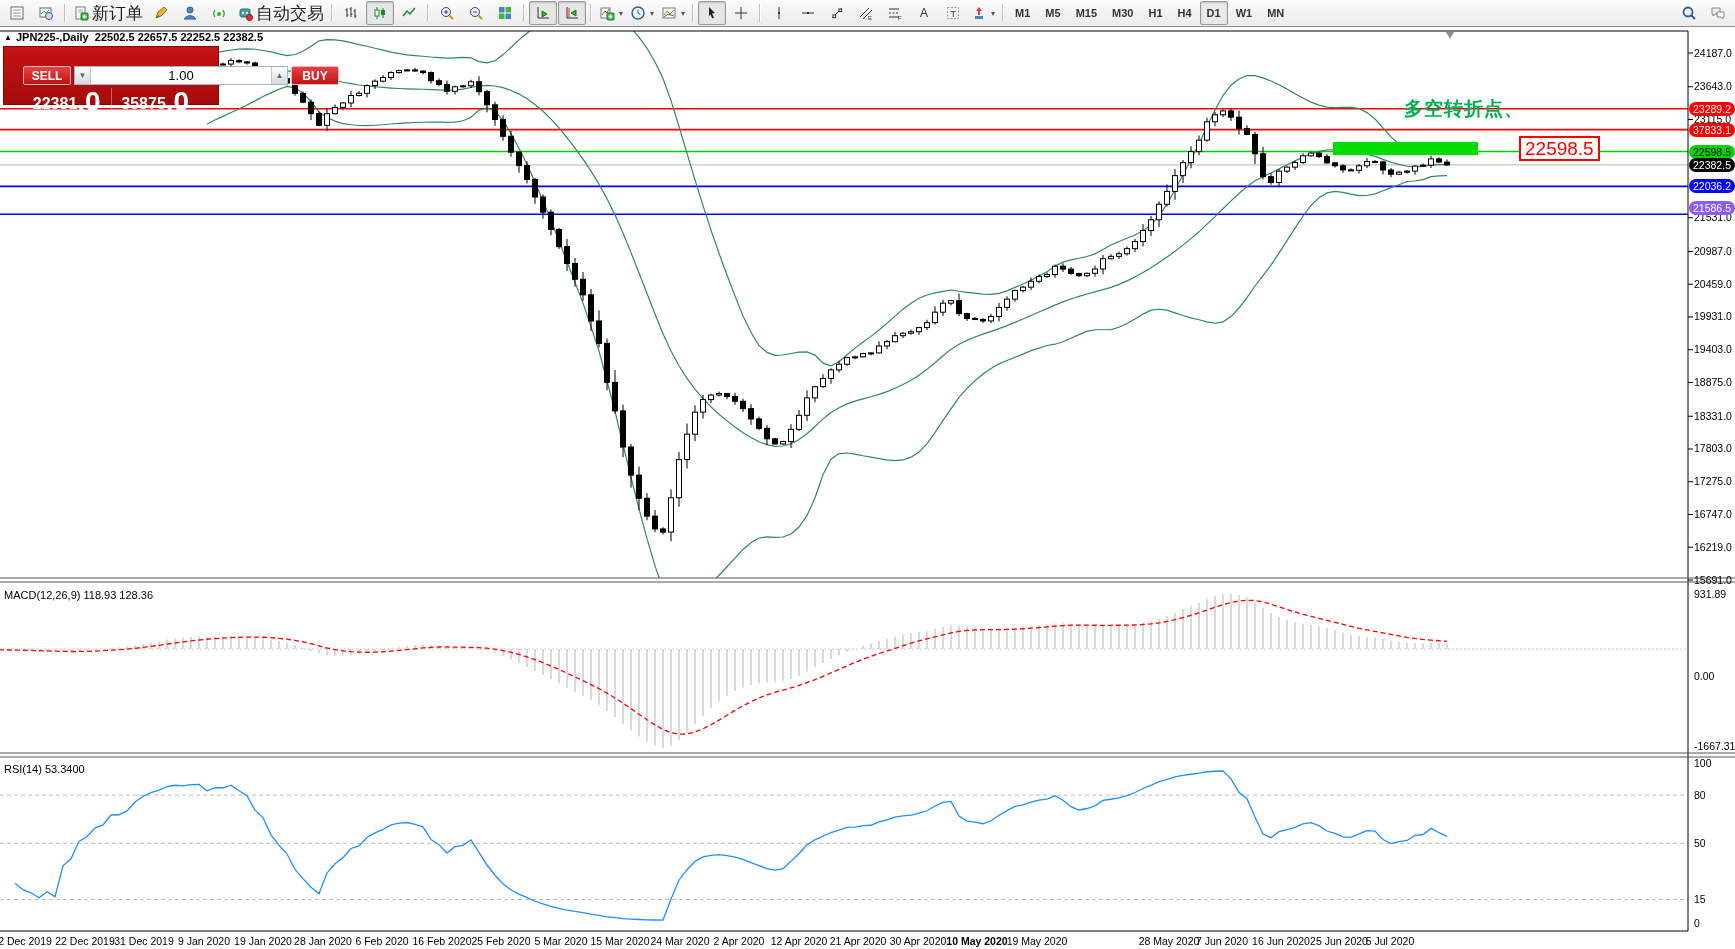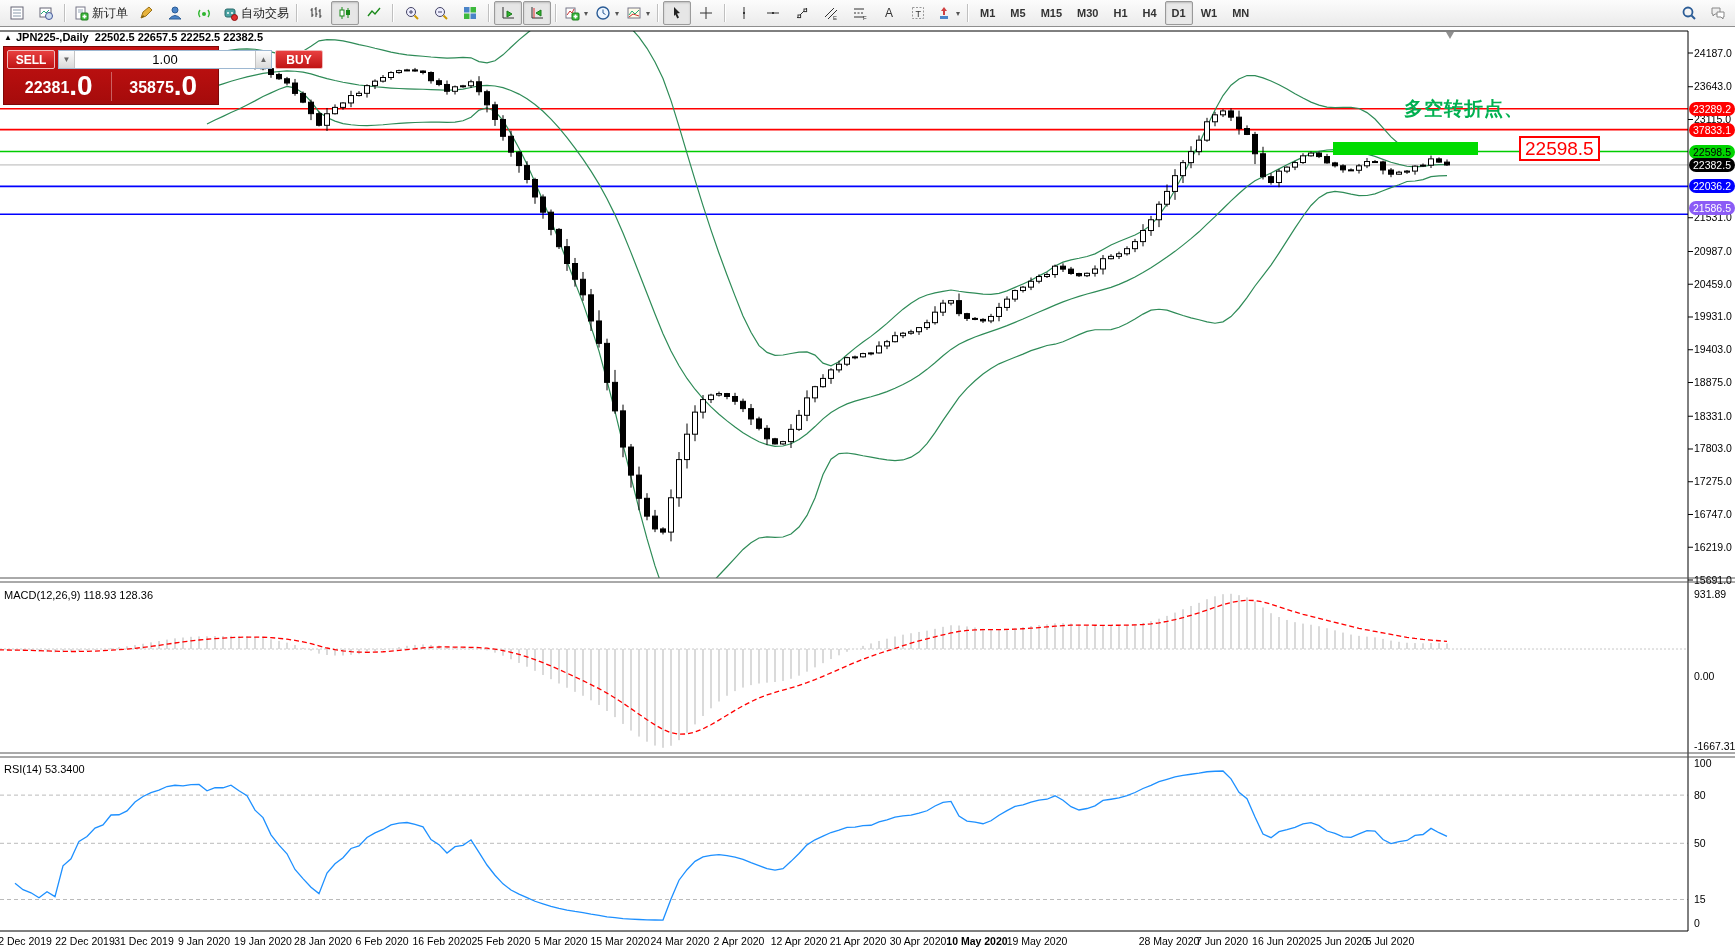--- a/index.html
+++ b/index.html
@@ -5,21 +5,21 @@
   html,body{margin:0;padding:0;}
   body{width:1735px;height:949px;position:relative;overflow:hidden;
        font-family:"Liberation Sans","DejaVu Sans",sans-serif;background:#fff;}
   
   .toolbar{position:absolute;left:0;top:0;width:1735px;height:27px;box-sizing:border-box;
            background:linear-gradient(#fcfcfc,#ebebeb);border-bottom:1px solid #8e8e8e;
            display:flex;align-items:center;padding:0 3px;gap:1px;z-index:30;}
   .tbtn{height:22px;min-width:22px;display:flex;align-items:center;justify-content:center;gap:3px;
         padding:0 2px;border:1px solid transparent;border-radius:2px;color:#222;cursor:default;}
   .tbtn.pressed{background:#e6e6e6;border-color:#9b9b9b;box-shadow:inset 0 1px 2px rgba(0,0,0,.18);}
-  .tbtn .lbl{font-size:12px;white-space:nowrap;}
+  .tbtn .lbl{font-size:17px;white-space:nowrap;}
   .tbtn .dd{font-size:8px;color:#555;margin-left:1px;}
   .tsep{width:1px;height:18px;background:#c0c0c0;border-right:1px solid #fff;margin:0 3px;}
   .tf{height:20px;padding:1px 6px;font-size:11px;font-weight:700;color:#333;border:1px solid transparent;border-radius:2px;display:flex;align-items:center;}
   .tf.pressed{background:#e9e9e9;border-color:#999;box-shadow:inset 0 1px 2px rgba(0,0,0,.2);}
   .spring{flex:1;}
   
   .ohlc{position:absolute;left:4px;top:31px;font-size:11px;font-weight:700;color:#000;z-index:20;white-space:nowrap;}
   .ohlc .arrow{font-size:8px;vertical-align:1px;margin-right:4px;}
   .ind-label{position:absolute;left:4px;font-size:11px;color:#000;z-index:20;white-space:nowrap;}
   .tick{position:absolute;left:1694px;font-size:10.5px;color:#000;z-index:12;white-space:nowrap;}
@@ -27,21 +27,21 @@
          text-align:center;z-index:14;border-radius:7px;}
   .datelbl{position:absolute;top:935px;font-size:10.5px;color:#000;transform:translateX(-50%);
            white-space:nowrap;z-index:12;}
   .annotation{position:absolute;left:1404px;top:96px;font-size:19px;font-weight:700;color:#00b050;
               letter-spacing:1px;z-index:18;white-space:nowrap;}
   .price-callout{position:absolute;left:1519px;top:136px;border:2px solid #ff0000;color:#ff0000;
                  background:#fff;font-size:19px;line-height:21px;padding:0 4px;z-index:18;}
   
   .trade-panel{position:absolute;left:3px;top:46px;width:216px;height:59px;box-sizing:border-box;
                background:linear-gradient(#c51212,#a50b0b);border:1px solid #7e0808;
-               display:flex;flex-direction:column;padding:3px;gap:3px;z-index:25;}
+               display:flex;flex-direction:column;padding:19px;gap:3px;z-index:25;}
   .tp-row1{display:flex;gap:3px;height:22px;}
   .btn-sell,.btn-buy{flex:0 0 46px;background:linear-gradient(#e84040,#c01414);color:#fff;font-size:12px;
         font-weight:700;display:flex;align-items:center;justify-content:center;
         border:1px solid #f0b9b9;border-radius:2px;}
   .vol-wrap{flex:1;display:flex;background:#fff;border:1px solid #9db8d2;box-sizing:border-box;}
   .vol-btn{width:15px;background:linear-gradient(#fdfdfd,#d9d9d9);color:#666;font-size:8px;
            display:flex;align-items:center;justify-content:center;}
   .vol-btn.left{border-right:1px solid #c4c4c4;}
   .vol-btn.right{border-left:1px solid #c4c4c4;}
   .vol-input{flex:1;border:none;outline:none;text-align:center;font-size:13px;color:#000;min-width:0;

